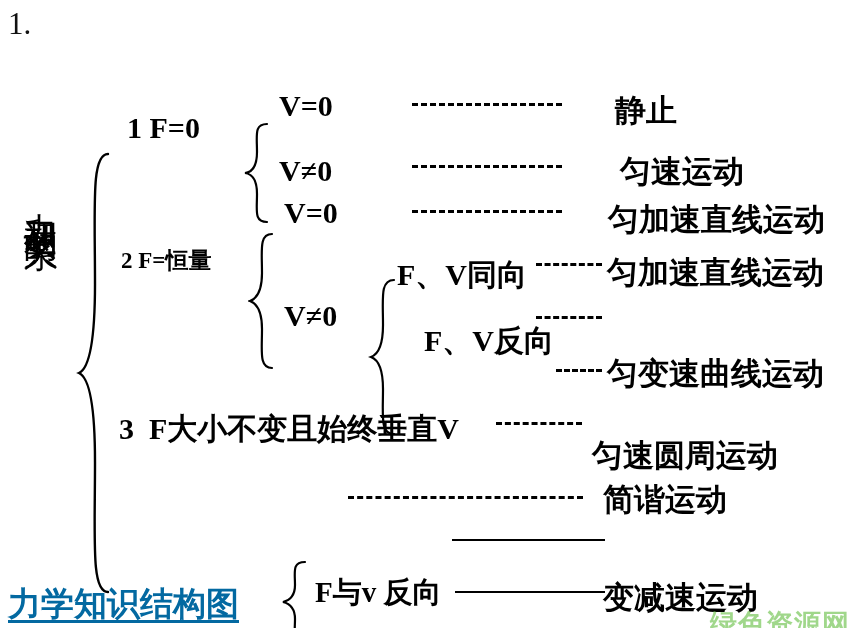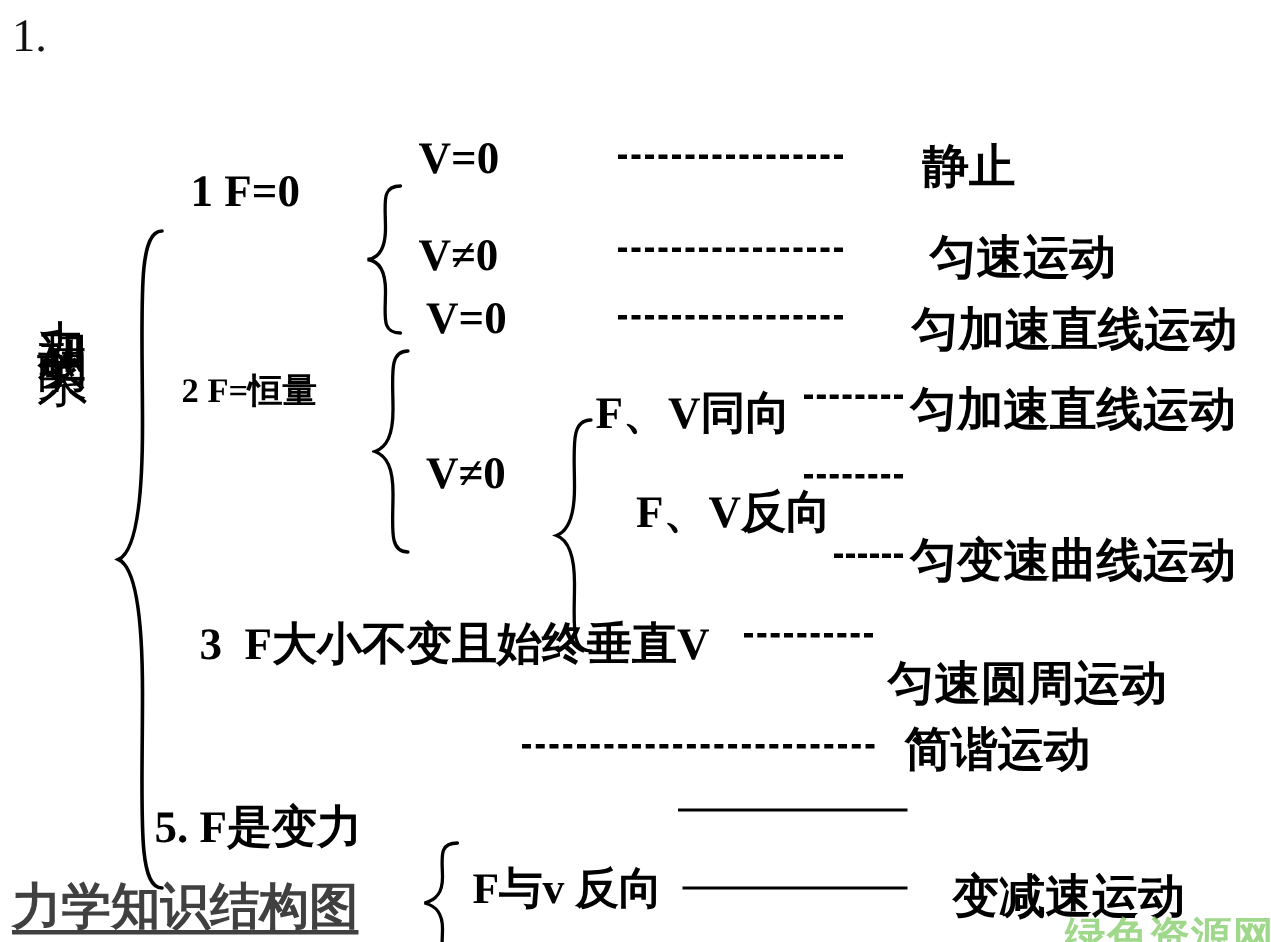--- a/index.html
+++ b/index.html
@@ -22,21 +22,21 @@
     writing-mode:vertical-rl;text-orientation:upright;
     font-size:34px;letter-spacing:4px;line-height:40px;
   }
   .cond{font-size:30px;font-weight:bold;}
   .cond-sm{font-size:29px;font-weight:bold;}
   .result{font-size:31px;font-weight:bold;}
   .dash{height:0;border-top:3px dashed #000;}
   .solid{height:0;border-top:2px solid #000;}
   .brace svg{display:block;}
   .footer-link{
-    font-size:33px;font-weight:bold;color:#404040;
+    font-size:33px;font-weight:bold;color:#0369a1;
     text-decoration:underline;text-underline-offset:5px;cursor:pointer;
   }
   .wm{opacity:0.72;}
   .wm-site{font-size:27px;font-weight:bold;color:#7cc95f;letter-spacing:1px;
     font-family:"Liberation Sans","DejaVu Sans",sans-serif;}
 </style>
 </head>
 <body>
 
 <div id="stage">
@@ -85,39 +85,38 @@
   <span class="abs cond" style="left:397px;top:255px;">F、V同向</span>
   <div class="abs dash" style="left:536px;top:263px;width:66px;"></div>
   <span class="abs result" style="left:607px;top:252px;">匀加速直线运动</span>
 
   <span class="abs cond" style="left:397px;top:321px;margin-left:27px;">F、V反向</span>
   <div class="abs dash" style="left:536px;top:316px;width:66px;"></div>
 
   <div class="abs dash" style="left:556px;top:369px;width:46px;"></div>
   <span class="abs result" style="left:607px;top:353px;">匀变速曲线运动</span>
 
-  <span class="abs cond" style="left:119px;top:409px;margin-left:14px;">3  F大小不变且始终垂直V</span>
+  <span class="abs cond" style="left:119px;top:409px;">3  F大小不变且始终垂直V</span>
   <div class="abs dash" style="left:496px;top:422px;width:86px;"></div>
   <span class="abs result" style="left:592px;top:407px;margin-top:28px;">匀速圆周运动</span>
 
   <div class="abs dash" style="left:348px;top:496px;width:235px;"></div>
   <span class="abs result" style="left:603px;top:479px;">简谐运动</span>
 
-  <span class="abs cond" style="left:103px;top:531px;">5. F是变力</span>
   <div class="abs brace" style="left:281px;top:524px;">
     <svg width="26" height="84" viewBox="0 0 26 84">
       <path d="M 24,2 C 11,2 14,12 14,25 C 14,35 10,40 2,42 C 10,44 14,49 14,59 C 14,72 11,82 24,82" stroke="#000" stroke-width="2.2" fill="none" stroke-linecap="round"></path>
     </svg>
   </div>
 
   <div class="abs solid" style="left:452px;top:539px;width:153px;"></div>
 
   <span class="abs cond-sm" style="left:315px;top:573px;">F与v 反向</span>
   <div class="abs solid" style="left:455px;top:591px;width:150px;"></div>
-  <span class="abs result" style="left:635px;top:577px;">变减速运动</span>
+  <span class="abs result" style="left:603px;top:577px;">变减速运动</span>
 
   <span class="abs footer-link" style="left:8px;top:582px;">力学知识结构图</span>
 
   <div class="abs wm" style="left:710px;top:570px;">
     <div class="wm-site">绿色资源网</div>
     
   </div>
 
 </div>
 

